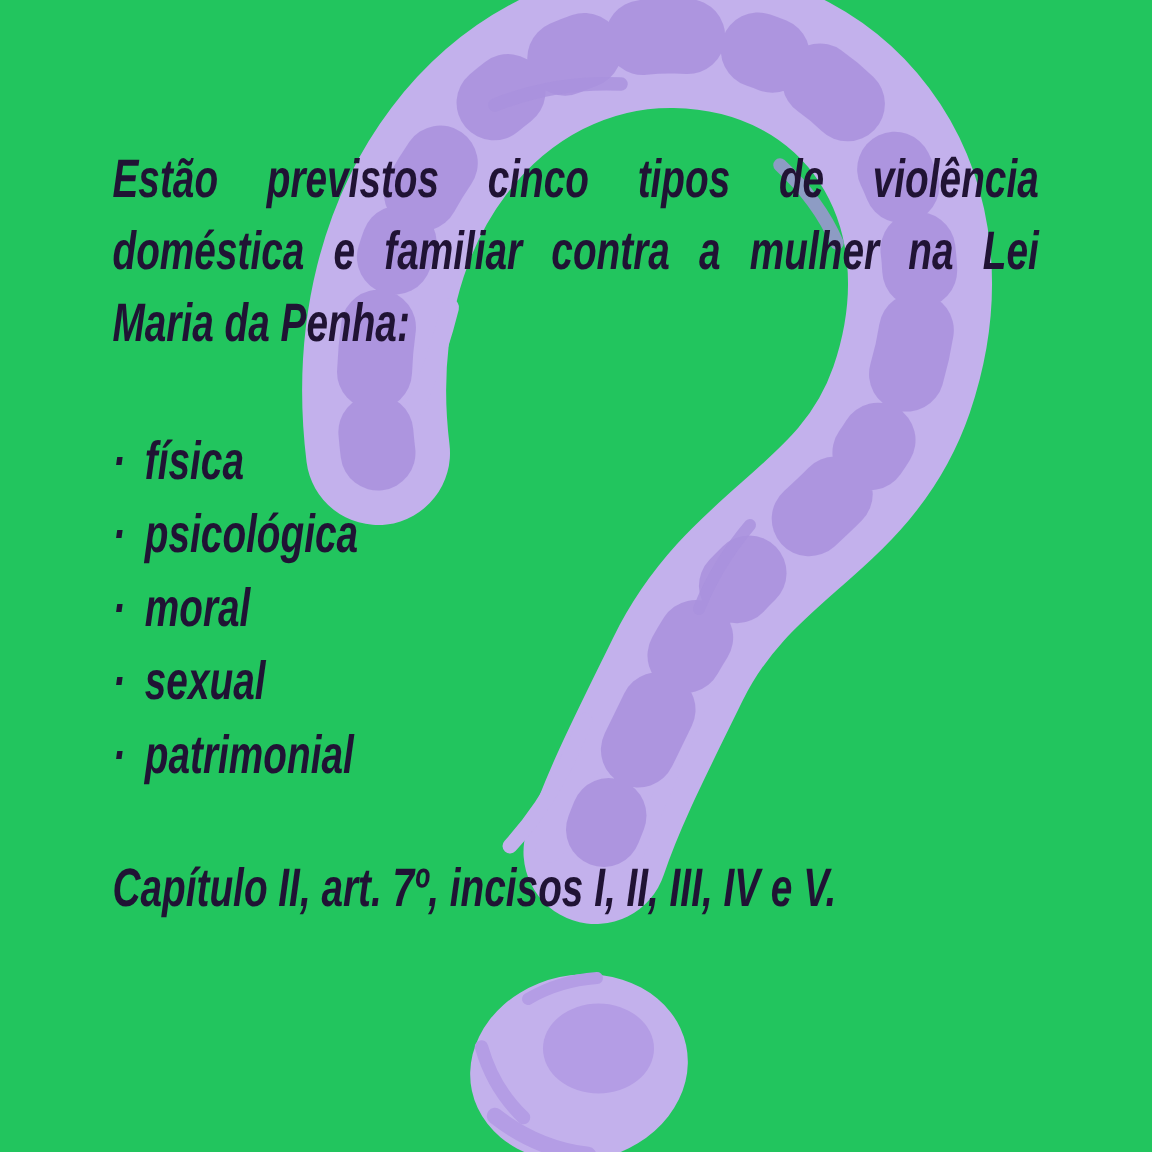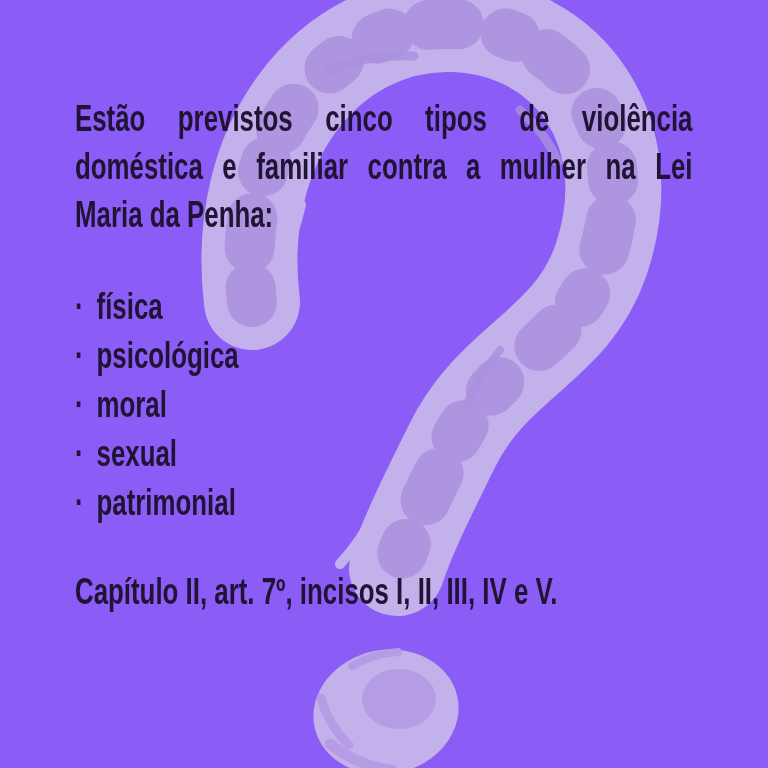--- a/index.html
+++ b/index.html
@@ -9,22 +9,23 @@
   body {
     width: 768px;
     height: 768px;
     overflow: hidden;
     font-family: "Liberation Sans", "DejaVu Sans", sans-serif;
   }
   .card {
     position: relative;
     width: 768px;
     height: 768px;
-    background: #8b5cf6;
+    background: #22c55e;
     overflow: hidden;
+    font-style: italic;
   }
   .qm-svg {
     position: absolute;
     left: 0;
     top: 0;
     z-index: 0;
   }
   .content {
     position: absolute;
     left: 75px;

